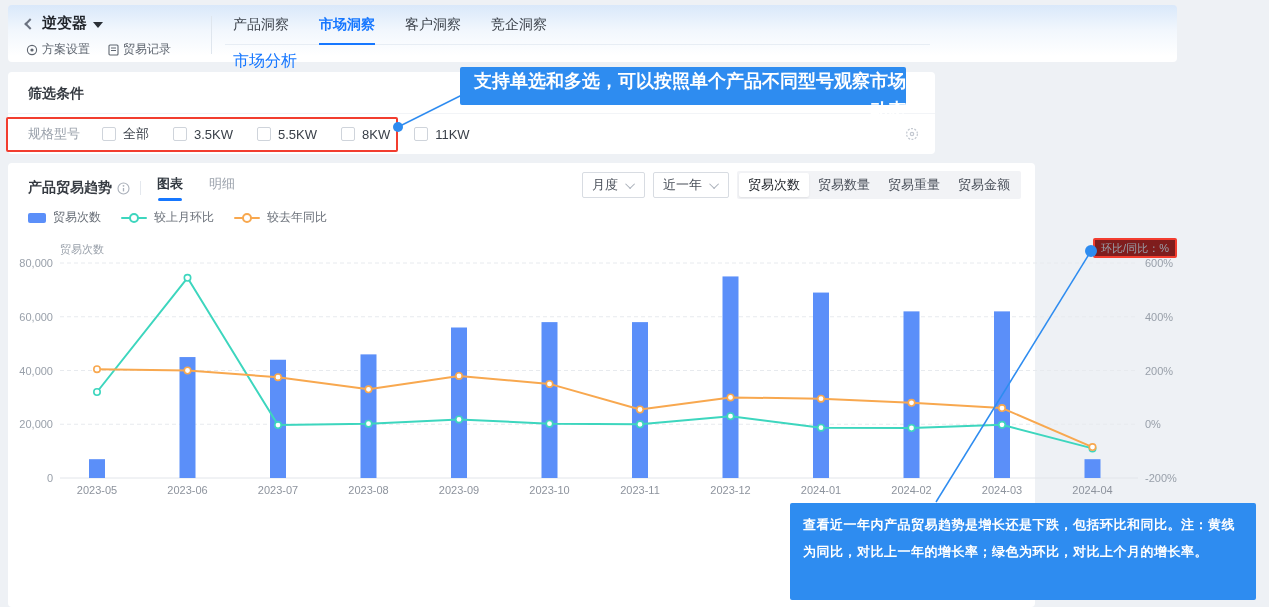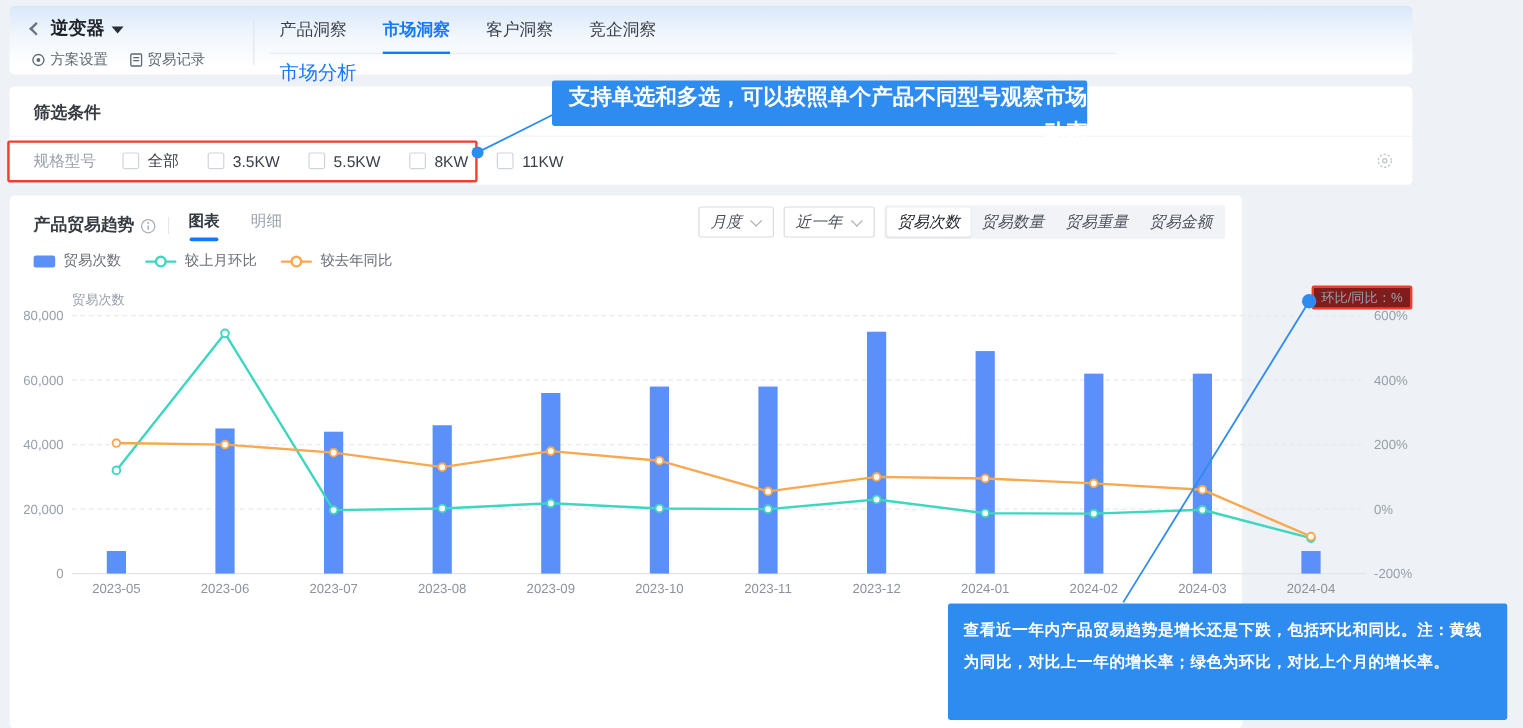--- a/index.html
+++ b/index.html
@@ -20,41 +20,41 @@
   .hdr-link { display:flex; align-items:center; gap:4px; font-size:12px; color:#5f6670; cursor:pointer; }
   .v-divider { position:absolute; left:203px; top:11px; width:1px; height:38px; background:#dfe6ee; }
   .hdr-right { position:absolute; left:217px; top:0; }
   .tabs { display:flex; gap:30px; padding:11px 0 0 8px; width:705px; border-bottom:1px solid #e7edf4; }
   .tab { font-size:14px; color:#3a4049; padding-bottom:9px; cursor:pointer; }
   .tab.active { color:#1677ff; font-weight:bold; border-bottom:2px solid #1677ff; margin-bottom:-1px; }
   .subtab { position:relative; display:inline-block; margin:6px 0 0 8px; font-size:16px; color:#1677ff; cursor:pointer; padding-bottom:4px; }
   .subtab::after { content:""; position:absolute; left:2px; bottom:0; width:22px; height:2px; background:#1677ff; border-radius:1px; }
 
   
-  .filter-card { left:8px; top:72px; width:1169px; height:82px; }
+  .filter-card { left:8px; top:72px; width:927px; height:82px; }
   .filter-title { position:absolute; left:20px; top:13px; font-size:14px; font-weight:bold; color:#363b42; }
   .filter-divider { position:absolute; left:0; top:41px; width:100%; height:1px; background:#f2f4f7; }
   .filter-row { position:absolute; left:20px; top:53px; display:flex; align-items:center; }
   .filter-label { font-size:13px; color:#9aa1ab; margin-right:22px; }
   .chk-item { display:flex; align-items:center; gap:7px; margin-right:24px; cursor:pointer; }
   .chk-box { width:14px; height:14px; border:1px solid #cfd4db; border-radius:2px; background:#fff; }
   .chk-label { font-size:13px; color:#3a4049; }
   .settings-icn { position:absolute; right:16px; top:55px; color:#c3c8d0; }
 
   
   .chart-card { left:8px; top:163px; width:1027px; height:444px; }
   .chart-hdr { position:absolute; left:20px; top:12px; display:flex; align-items:center; }
   .chart-title { font-size:14px; font-weight:bold; color:#363b42; }
   .info-icn { margin:0 10px 0 5px; display:flex; }
   .h-div { width:1px; height:14px; background:#e4e8ee; margin-right:16px; }
   .vtab { font-size:13px; margin-right:26px; cursor:pointer; position:relative; padding-bottom:8px; }
   .vtab.active { color:#333a42; font-weight:bold; }
   .vtab.active::after { content:""; position:absolute; left:50%; transform:translateX(-50%); bottom:0; width:24px; height:3px; border-radius:2px; background:#1677ff; }
   .vtab.idle { color:#9aa1ab; }
-  .chart-controls { position:absolute; right:14px; top:8px; display:flex; gap:8px; align-items:center;font-style:italic; }
+  .chart-controls { position:absolute; right:14px; top:8px; display:flex; gap:8px; align-items:center; }
   .select { height:26px; border:1px solid #d8dce2; border-radius:2px; background:#fff; display:flex; align-items:center; gap:10px; padding:0 9px; font-size:13px; color:#4a505a; cursor:pointer; }
   .sel-caret { width:7px; height:7px; border-left:1.5px solid #aab0ba; border-bottom:1.5px solid #aab0ba; transform:rotate(-45deg) translateY(-2px); }
   .segmented { display:flex; background:#f2f3f6; border-radius:2px; padding:2px; }
   .seg-btn { font-size:13px; color:#4a505a; padding:3px 9px; border-radius:2px; cursor:pointer; white-space:nowrap; }
   .seg-btn.active { background:#fff; color:#22262c; box-shadow:0 1px 2px rgba(0,0,0,.08); }
 
   .legend { position:absolute; left:20px; top:46px; display:flex; align-items:center; gap:20px; }
   .lg-item { display:flex; align-items:center; gap:7px; cursor:pointer; }
   .lg-bar { width:18px; height:10px; border-radius:2px; background:#5B8FF9; }
   .lg-line { position:relative; width:26px; height:10px; }

